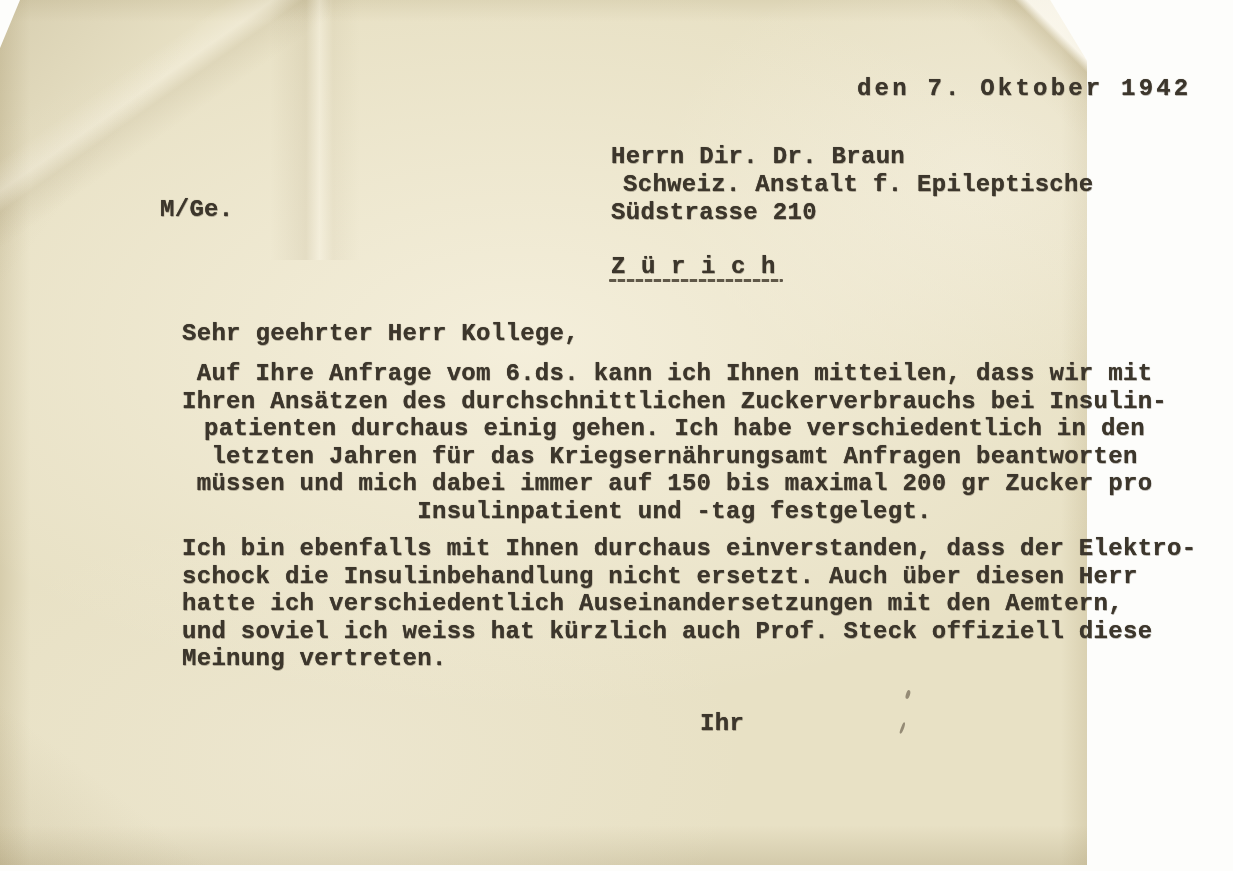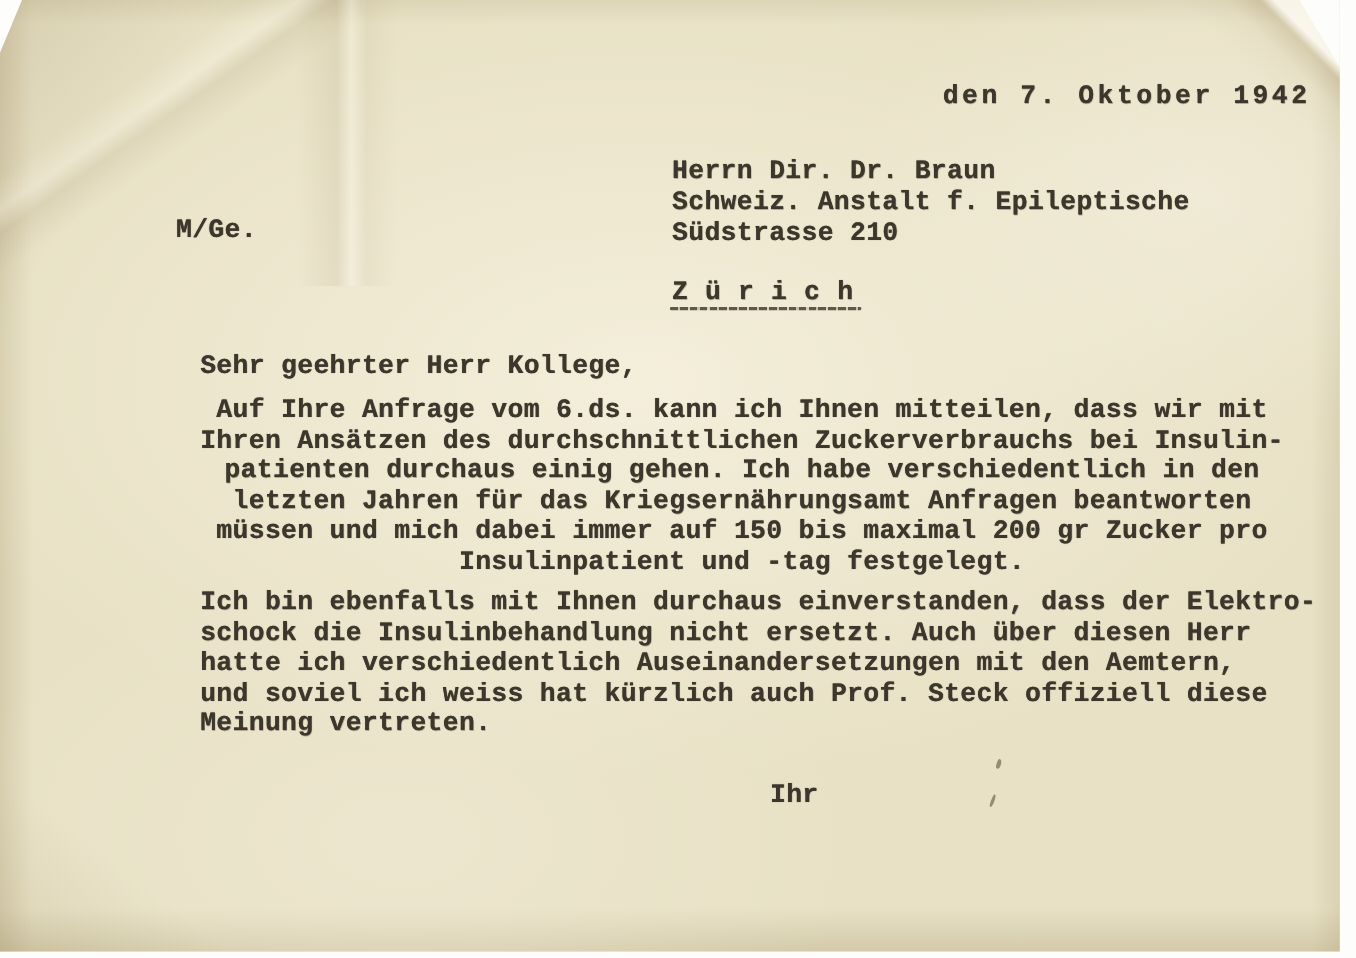--- a/index.html
+++ b/index.html
@@ -8,21 +8,21 @@
     width: 1233px;
     height: 871px;
     overflow: hidden;
     background: #fdfdfb;
     font-family: "Liberation Mono", "DejaVu Sans Mono", monospace;
   }
 
   .paper {
     position: absolute;
     left: 0; top: 0;
-    width: 1218px;
+    width: 1087px;
     height: 865px;
     background-color: #e8e1c5;
     background-image:
       radial-gradient(ellipse 950px 520px at 48% 40%, rgba(248,243,226,0.75), rgba(248,243,226,0) 70%),
       radial-gradient(ellipse 600px 360px at 30% 88%, rgba(240,234,214,0.55), rgba(240,234,214,0) 70%),
       radial-gradient(ellipse 420px 300px at 90% 20%, rgba(245,240,224,0.6), rgba(245,240,224,0) 75%),
       linear-gradient(to right, rgba(168,152,108,0.28) 0, rgba(168,152,108,0) 30px),
       linear-gradient(to left, rgba(168,152,108,0.22) 0, rgba(168,152,108,0) 26px),
       linear-gradient(to bottom, rgba(168,152,108,0.18) 0, rgba(168,152,108,0) 22px),
       linear-gradient(to top, rgba(150,134,92,0.25) 0, rgba(150,134,92,0) 40px);
@@ -119,21 +119,21 @@
   <div class="crease crease-bottomleft"></div>
   <div class="corner-white-tr"></div>
   <div class="corner-white-tl"></div>
 
   <div class="txt date" style="color: rgb(60, 54, 44);">den 7. Oktober 1942</div>
 
   <div class="txt ref" style="color: rgb(60, 54, 44);">M/Ge.</div>
 
   <div>
     <div class="txt addr-name" style="color: rgb(60, 54, 44);">Herrn Dir. Dr. Braun</div>
-    <div class="txt addr-institution" style="color: rgb(60, 54, 44);">Schweiz. Anstalt f. Epileptische</div>
+    <div class="txt addr-institution" style="color: rgb(60, 54, 44); margin-left: 12px;">Schweiz. Anstalt f. Epileptische</div>
     <div class="txt addr-street" style="color: rgb(60, 54, 44);">Südstrasse 210</div>
     <div class="txt addr-city" style="color: rgb(60, 54, 44); margin-top: 16px;">Z ü r i c h</div>
     <div class="city-underline"></div>
   </div>
 
   <div class="txt salutation" style="color: rgb(60, 54, 44);">Sehr geehrter Herr Kollege,</div>
 
   <div class="txt para1" style="color: rgb(60, 54, 44); text-align: center;">Auf Ihre Anfrage vom 6.ds. kann ich Ihnen mitteilen, dass wir mit
 Ihren Ansätzen des durchschnittlichen Zuckerverbrauchs bei Insulin-
 patienten durchaus einig gehen. Ich habe verschiedentlich in den

